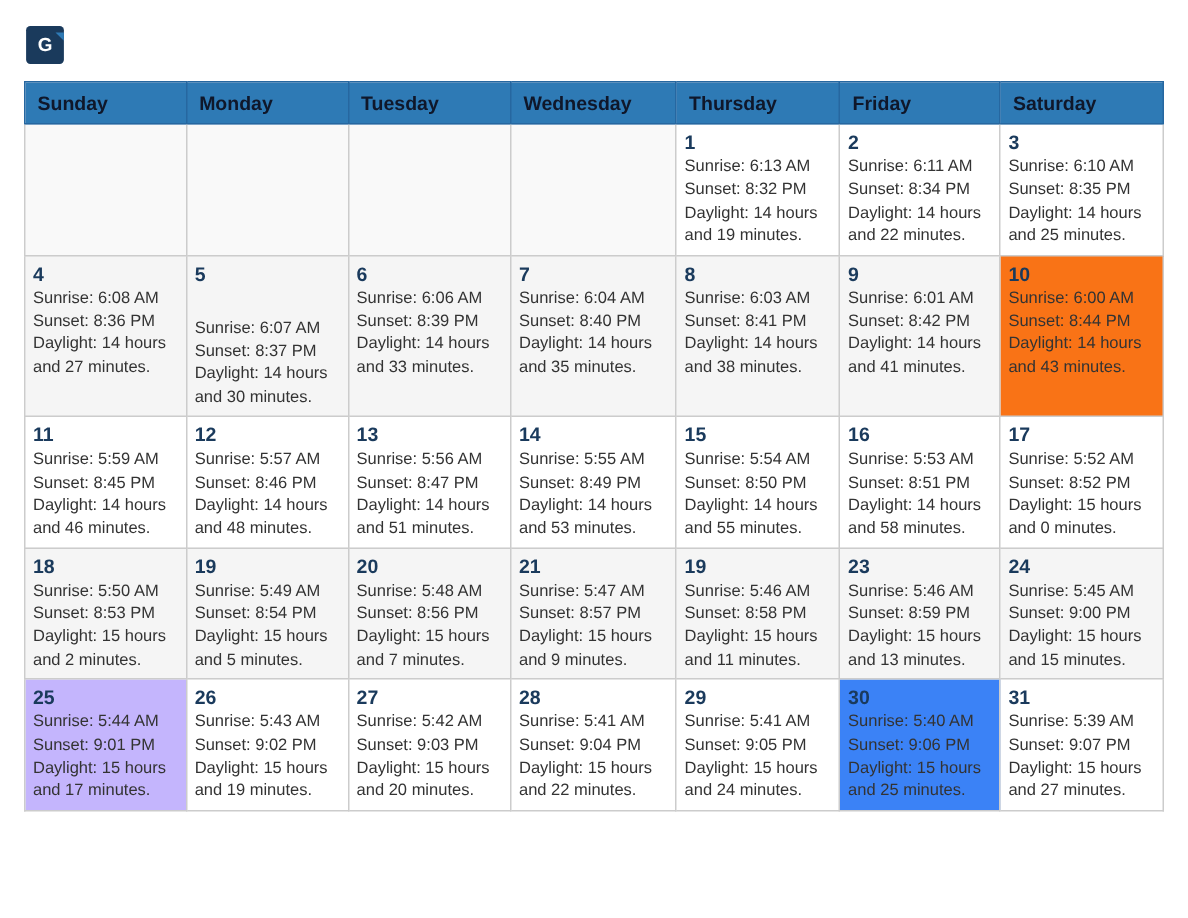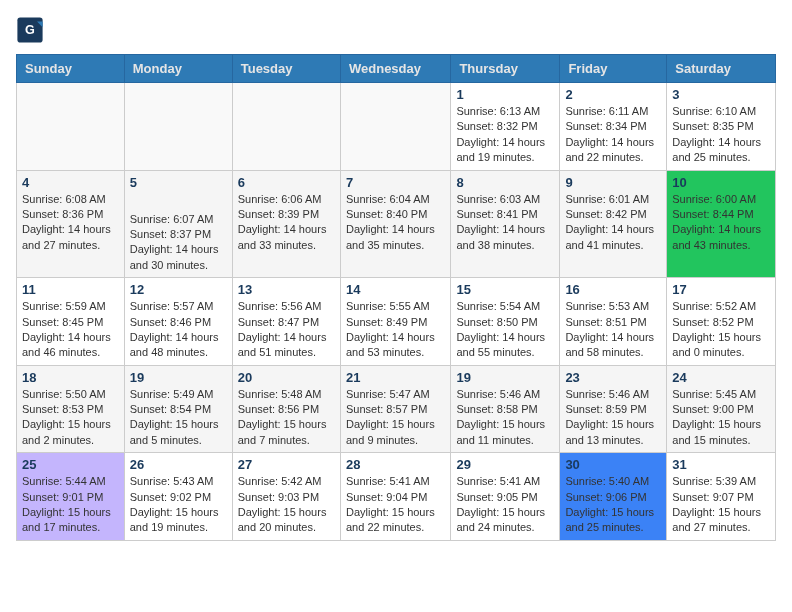--- a/index.html
+++ b/index.html
@@ -46,21 +46,21 @@
       font-size: 16px;
       color: #444;
     }
     .calendar {
       width: 100%;
       border-collapse: collapse;
       border: 1px solid #ccc;
     }
     .calendar th {
       background: #2e7ab5;
-      color: #e5e5e5;
+      color: #0f172a;
       text-align: left;
       padding: 6px 8px;
       font-size: 13px;
       border: 1px solid #2667a0;
     }
     .calendar td {
       border: 1px solid #ccc;
       vertical-align: top;
       padding: 4px 5px;
       width: 113px;
@@ -189,21 +189,21 @@
 Daylight: 14 hours
 and 38 minutes.</div>
         </td>
         <td style="background: rgb(245, 245, 245);">
           <span class="day-number">9</span>
           <div class="day-info" style="white-space: pre-line;">Sunrise: 6:01 AM
 Sunset: 8:42 PM
 Daylight: 14 hours
 and 41 minutes.</div>
         </td>
-        <td style="background: #22c55e;">
+        <td style="background: #f97316;">
           <span class="day-number">10</span>
           <div class="day-info" style="white-space: pre-line;">Sunrise: 6:00 AM
 Sunset: 8:44 PM
 Daylight: 14 hours
 and 43 minutes.</div>
         </td>
       </tr>
       <tr>
         <td style="background: rgb(255, 255, 255);">
           <span class="day-number">11</span>

